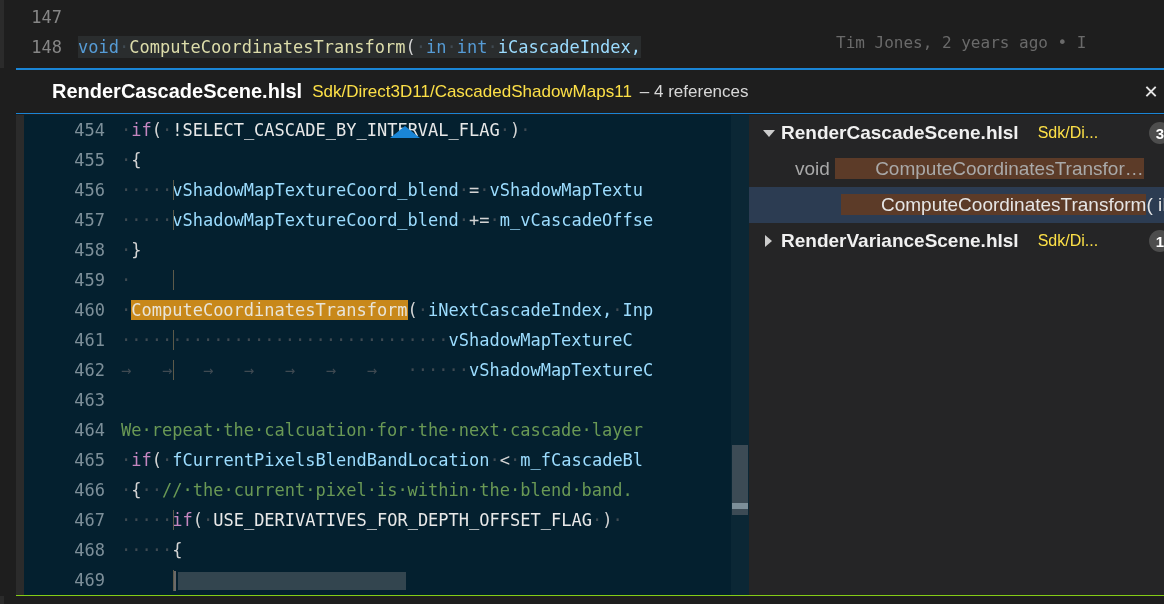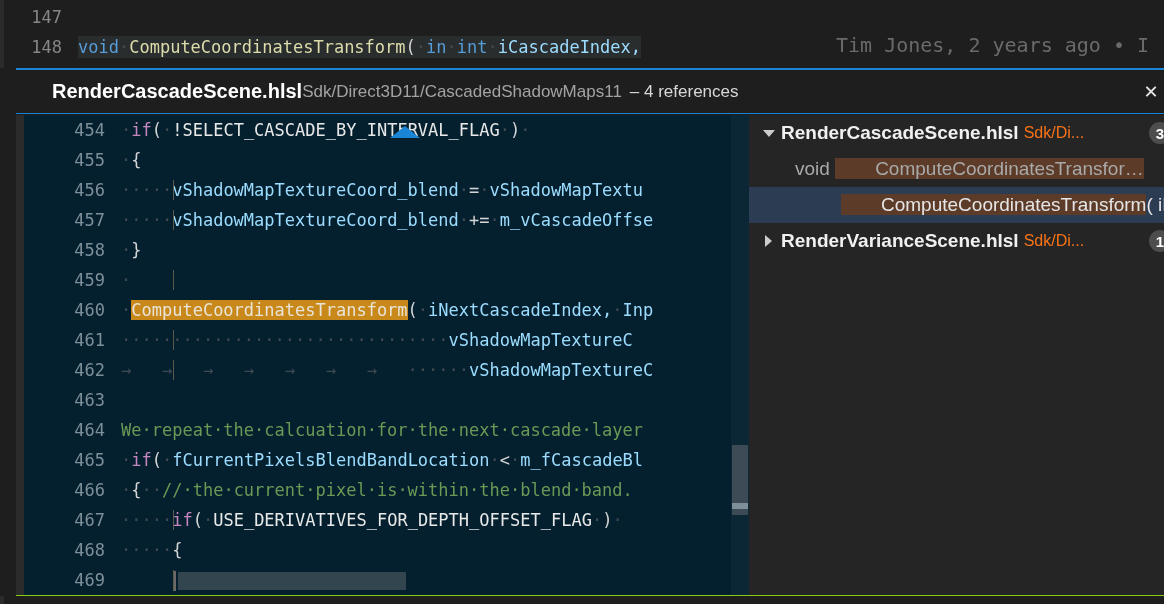--- a/index.html
+++ b/index.html
@@ -64,21 +64,21 @@
     display: inline-block;
     background: #2a2d2e;
     padding: 1px 0;
   }
   .blame {
     position: absolute;
     left: 836px;
     top: 33px;
     color: #6a6a6a;
     font-family: "DejaVu Sans Mono", monospace;
-    font-size: 20px;
+    font-size: 16px;
     white-space: pre;
   }
 
   
   .t-key   { color: #569cd6; }
   .t-fn    { color: #dcdcaa; }
   .t-punct { color: #d4d4d4; }
   .t-var   { color: #9cdcfe; }
   .t-plain { color: #d4d4d4; }
   .t-macro { color: #c586c0; }
@@ -116,22 +116,23 @@
     padding-left: 36px;
     border-bottom: 1px solid #1a85d6;
   }
   .peek-filename {
     color: #ffffff;
     font-size: 20px;
     font-weight: bold;
     font-family: "Liberation Sans", sans-serif;
   }
   .peek-path {
-    color: #a3a3a3;
-    font-size: 17px;
+    color: #fde047;
+    font-size: 17px;
+    margin-left: 10px;
     font-family: "Liberation Sans", sans-serif;
   }
   .peek-refcount {
     color: #d8d8d8;
     font-size: 17px;
     font-weight: normal;
     margin-left: 8px;
     font-family: "Liberation Sans", sans-serif;
   }
   .peek-close {
@@ -296,23 +297,23 @@
     border-bottom: 6px solid transparent;
     border-left: 7px solid #cccccc;
   }
   .tree-filename {
     color: #f0f0f0;
     font-size: 19px;
     font-weight: bold;
     font-family: "Liberation Sans", sans-serif;
   }
   .tree-filepath {
-    color: #f97316;
+    color: #fde047;
     font-size: 16px;
-    margin-left: 5px;
+    margin-left: 19px;
     font-family: "Liberation Sans", sans-serif;
   }
   .tree-badge {
     position: absolute;
     right: 9px;
     top: 7px;
     min-width: 22px;
     height: 22px;
     border-radius: 11px;
     background: #4d4d4d;

